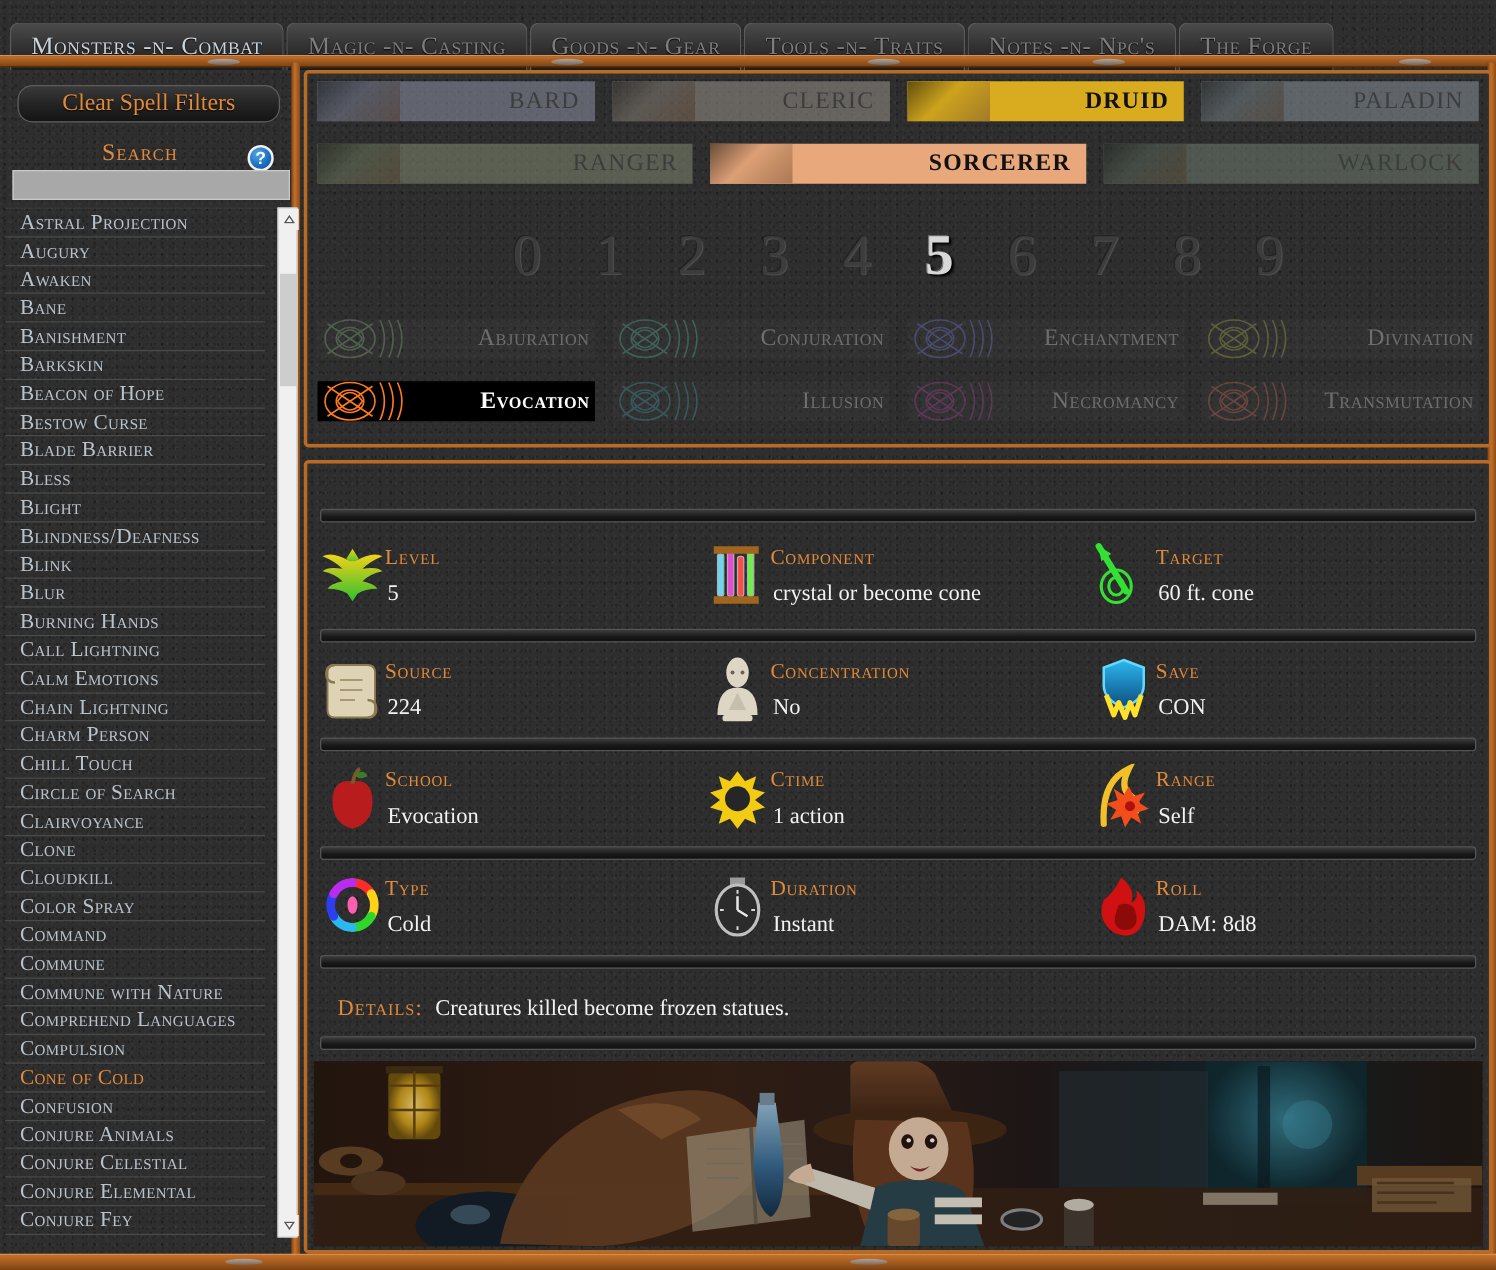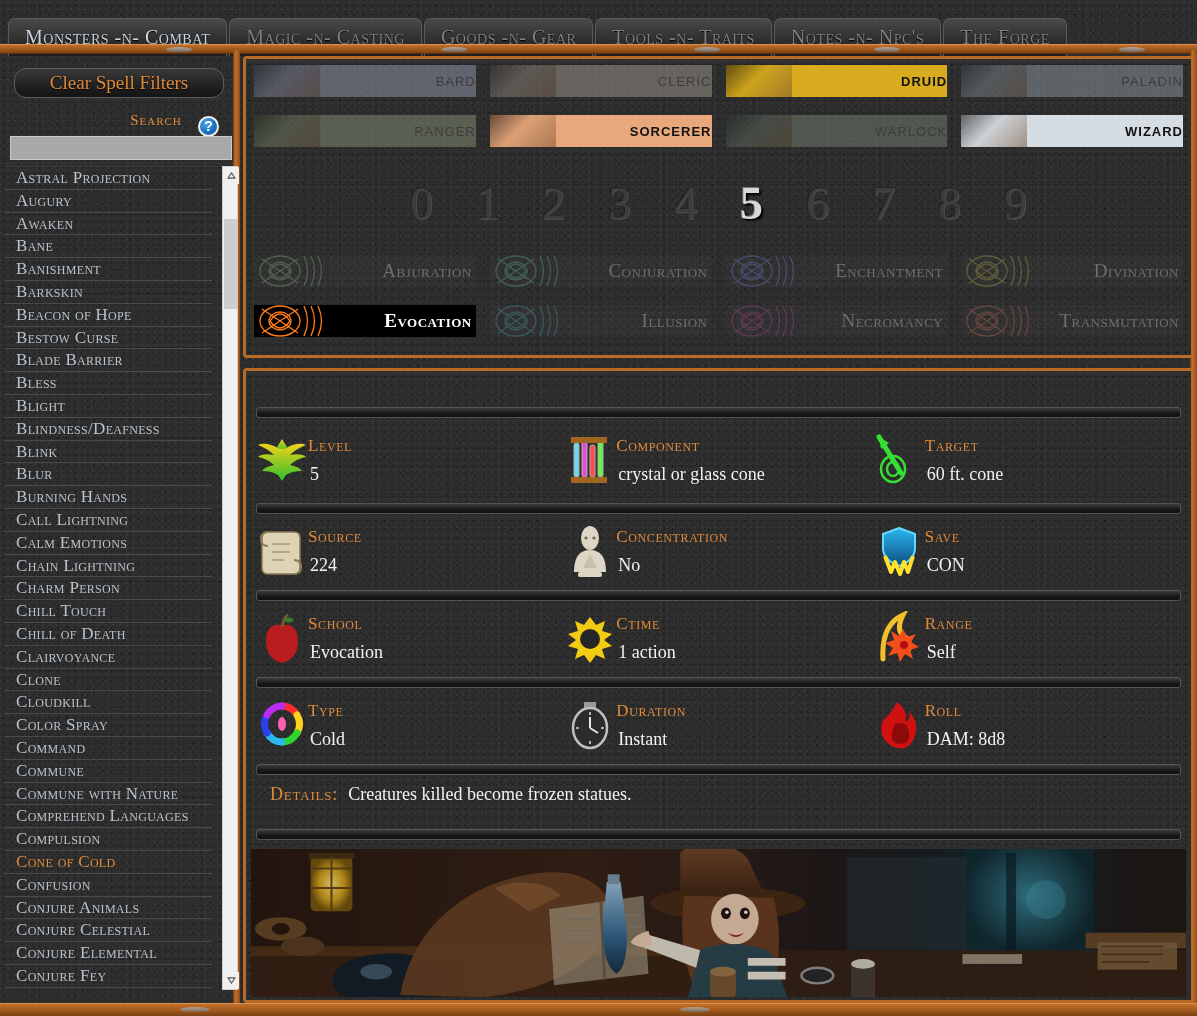--- a/index.html
+++ b/index.html
@@ -69,21 +69,21 @@
     border: 1px solid #5e5e5e;
     border-radius: 12px;
     color: #e08a3c;
     font-size: 19px;
     display: flex; align-items: center; justify-content: center;
     cursor: pointer;
     text-shadow: 0 1px 1px #000;
   }
   #searchlabel {
     position: absolute; left: 0; top: 58px; width: 224px; text-align: center;
-    color: #e08a3c; font-variant: small-caps; font-size: 15px; letter-spacing: 1px; margin-left: 44px;
+    color: #e08a3c; font-variant: small-caps; font-size: 19px; letter-spacing: 1px;
   }
   #helpicon {
     position: absolute; left: 198px; top: 62px; width: 21px; height: 21px;
     border-radius: 50%;
     background: radial-gradient(circle at 35% 30%, #4ea7e8 0%, #1d72c4 55%, #0d4f95 100%);
     border: 2px solid #f2f2f2;
     color: #fff; font-family: "Liberation Sans", sans-serif; font-weight: bold;
     font-size: 14px; line-height: 17px; text-align: center;
     cursor: pointer;
   }
@@ -144,22 +144,23 @@
   .filterbtn {
     flex: 1 1 0; height: 32px; position: relative; overflow: hidden;
     display: flex; align-items: center; justify-content: flex-end;
     cursor: pointer;
   }
   .filterbtn .thumb {
     position: absolute; left: 0; top: 0; bottom: 0; width: 66px;
   }
   .filterbtn .lbl {
     position: relative; z-index: 2;
-    font-family: Liberation Sans, sans-serif;
-    font-size: 13px; letter-spacing: 1px;
+    padding-right: 12px;
+    font-family: Liberation Serif, serif;
+    font-size: 19px; letter-spacing: 1px;
     color: #4b4b4b;
   }
   .filterbtn.active .lbl { color: #111; font-weight: bold; }
   .schoolbtn { display: flex; align-items: center; justify-content: flex-end; }
   .schoolbtn .lbl {
     font-family: "Liberation Serif", serif; font-variant: small-caps;
     font-size: 19px; letter-spacing: .5px; color: #6e6e6e; padding-right: 4px;
   }
   .schoolbtn.active { background: #000; }
   .schoolbtn.active .lbl { color: #ffffff; }
@@ -199,21 +200,21 @@
     color: #e08a3c; font-variant: small-caps; font-size: 17px; letter-spacing: .6px;
     line-height: 20px;
   }
   .attr .v {
     color: #f2f2f2; font-size: 18px; line-height: 24px; margin-top: 6px;
     margin-left: 2px;
   }
 
   #detailsrow {
     position: absolute; left: 10px; right: 10px; top: 400px; height: 46px;
-    display: flex; align-items: center; padding-left: 14px;
+    display: flex; align-items: flex-end; padding-left: 14px;
   }
   #detailsrow .k { color: #e08a3c; font-variant: small-caps; font-size: 18px; letter-spacing: .8px; }
   #detailsrow .v { color: #f2f2f2; font-size: 18px; margin-left: 10px; }
 
   
   #art {
     position: absolute; left: 5px; right: 5px; top: 478px; bottom: 3px;
     overflow: hidden;
     background: #23160f;
   }
@@ -283,21 +284,21 @@
           <div class="spell">Blight</div>
           <div class="spell">Blindness/Deafness</div>
           <div class="spell">Blink</div>
           <div class="spell">Blur</div>
           <div class="spell">Burning Hands</div>
           <div class="spell">Call Lightning</div>
           <div class="spell">Calm Emotions</div>
           <div class="spell">Chain Lightning</div>
           <div class="spell">Charm Person</div>
           <div class="spell">Chill Touch</div>
-          <div class="spell">Chill of Death</div>
+          <div class="spell">Circle of Search</div>
           <div class="spell">Clairvoyance</div>
           <div class="spell">Clone</div>
           <div class="spell">Cloudkill</div>
           <div class="spell">Color Spray</div>
           <div class="spell">Command</div>
           <div class="spell">Commune</div>
           <div class="spell">Commune with Nature</div>
           <div class="spell">Comprehend Languages</div>
           <div class="spell">Compulsion</div>
           <div class="spell sel">Cone of Cold</div>
@@ -350,24 +351,20 @@
             <div class="lbl">RANGER</div>
           </div>
           <div class="filterbtn active" style="background: linear-gradient(90deg, rgb(232, 168, 124) 0%, rgb(232, 168, 124) 100%); align-items: center;">
             <div class="thumb" style="background: linear-gradient(135deg, rgba(0, 0, 0, 0.55), rgba(0, 0, 0, 0.05) 45%, rgba(120, 80, 50, 0.55)), rgb(232, 168, 124);"></div>
             <div class="lbl">SORCERER</div>
           </div>
           <div class="filterbtn" style="background: linear-gradient(90deg, rgba(255, 255, 255, 0.1), rgba(255, 255, 255, 0.1)), rgb(93, 107, 94); opacity: 0.55;">
             <div class="thumb" style="background: linear-gradient(135deg, rgba(0, 0, 0, 0.55), rgba(0, 0, 0, 0.05) 45%, rgba(120, 80, 50, 0.55)), rgb(93, 107, 94);"></div>
             <div class="lbl">WARLOCK</div>
           </div>
-          <div class="filterbtn active" style="background: linear-gradient(90deg, rgb(214, 221, 226) 0%, rgb(214, 221, 226) 100%);">
-            <div class="thumb" style="background: linear-gradient(135deg, rgba(0, 0, 0, 0.55), rgba(0, 0, 0, 0.05) 45%, rgba(120, 80, 50, 0.55)), rgb(214, 221, 226);"></div>
-            <div class="lbl">WIZARD</div>
-          </div>
         </div>
 
       <div id="levelrow">
           <div class="lvl">0</div>
           <div class="lvl">1</div>
           <div class="lvl">2</div>
           <div class="lvl">3</div>
           <div class="lvl">4</div>
           <div class="lvl active">5</div>
           <div class="lvl">6</div>
@@ -503,21 +500,21 @@
             <div class="ic"><svg viewBox="0 0 52 56">
                 <rect x="10" y="10" width="5" height="34" rx="2" fill="#6ad8f0" stroke="#b0b0b0"></rect>
                 <rect x="18" y="8" width="5" height="36" rx="2" fill="#e84ad8" stroke="#b0b0b0"></rect>
                 <rect x="26" y="12" width="5" height="32" rx="2" fill="#ff4a4a" stroke="#b0b0b0"></rect>
                 <rect x="34" y="6" width="5" height="38" rx="2" fill="#6cf04a" stroke="#b0b0b0"></rect>
                 <rect x="7" y="4" width="36" height="6" fill="#a0661f"></rect>
                 <rect x="7" y="44" width="36" height="6" fill="#a0661f"></rect>
               </svg></div>
             <div class="txt">
               <div class="k">Component</div>
-              <div class="v">crystal or glass cone</div>
+              <div class="v">crystal or become cone</div>
             </div>
           </div>
           <div class="attr">
             <div class="ic"><svg viewBox="0 0 52 56">
                 <ellipse cx="20" cy="36" rx="12" ry="13" fill="none" stroke="#33e033" stroke-width="2.5"></ellipse>
                 <ellipse cx="20" cy="36" rx="6" ry="7" fill="none" stroke="#33e033" stroke-width="2.5"></ellipse>
                 <path d="M6 4 L28 40" stroke="#33e033" stroke-width="5" stroke-linecap="round"></path>
                 <path d="M6 4 l2 12 l8 -6 Z" fill="#33e033"></path>
               </svg></div>
             <div class="txt">

